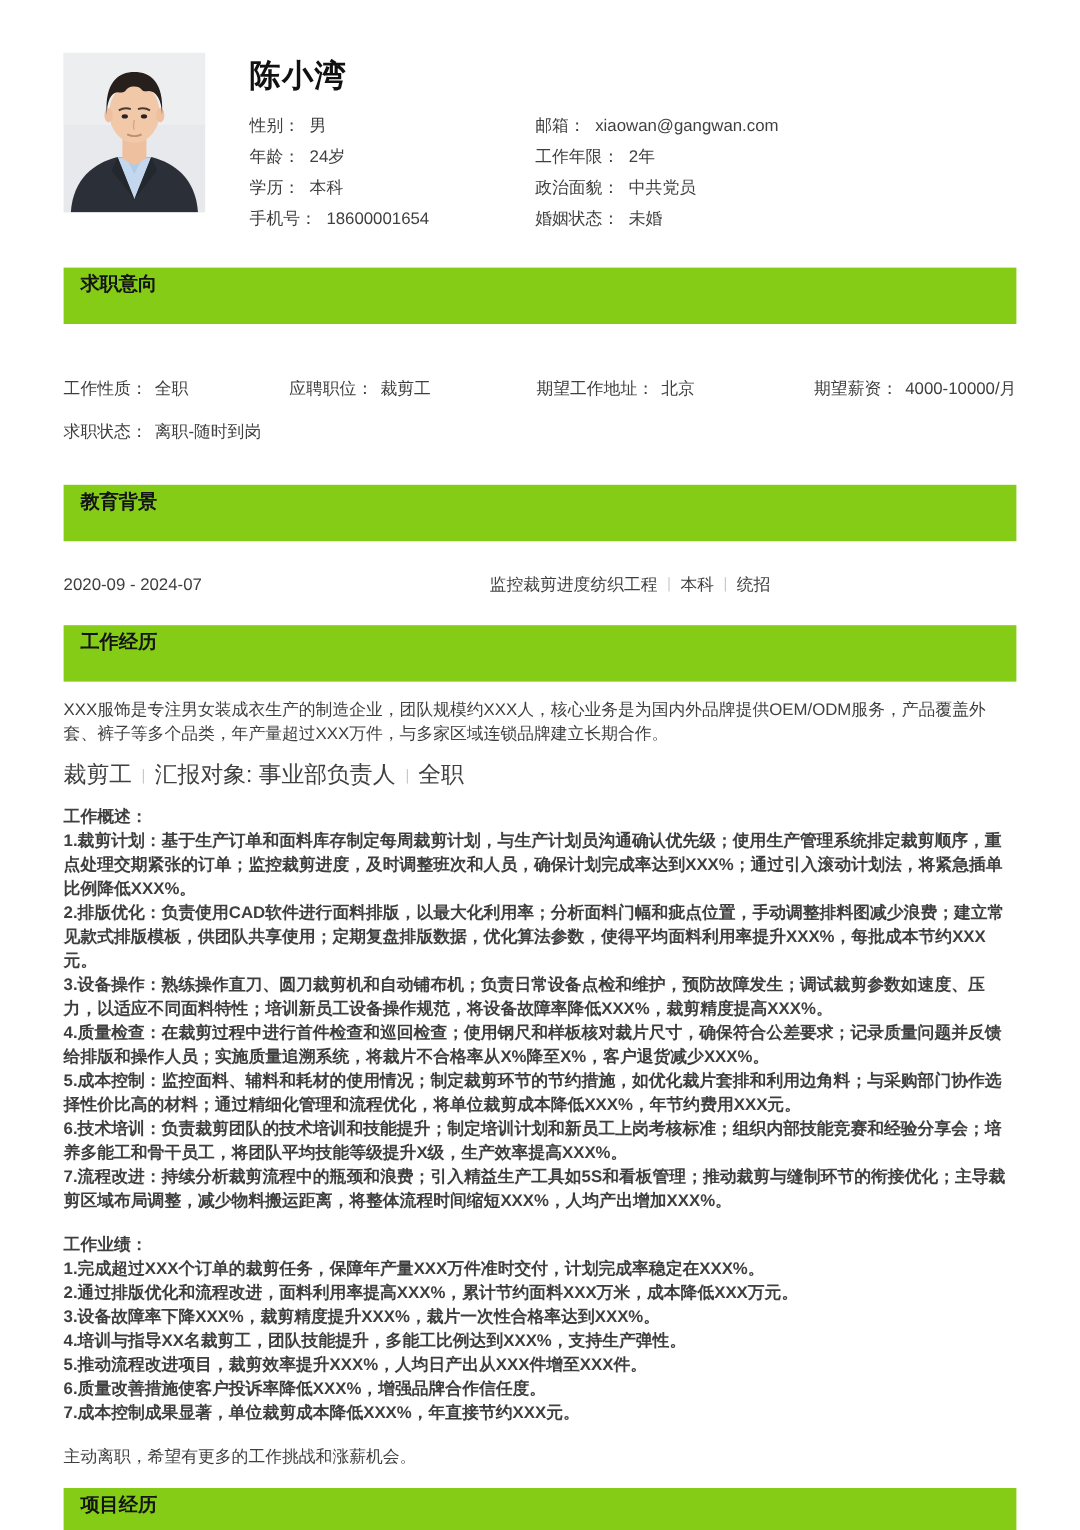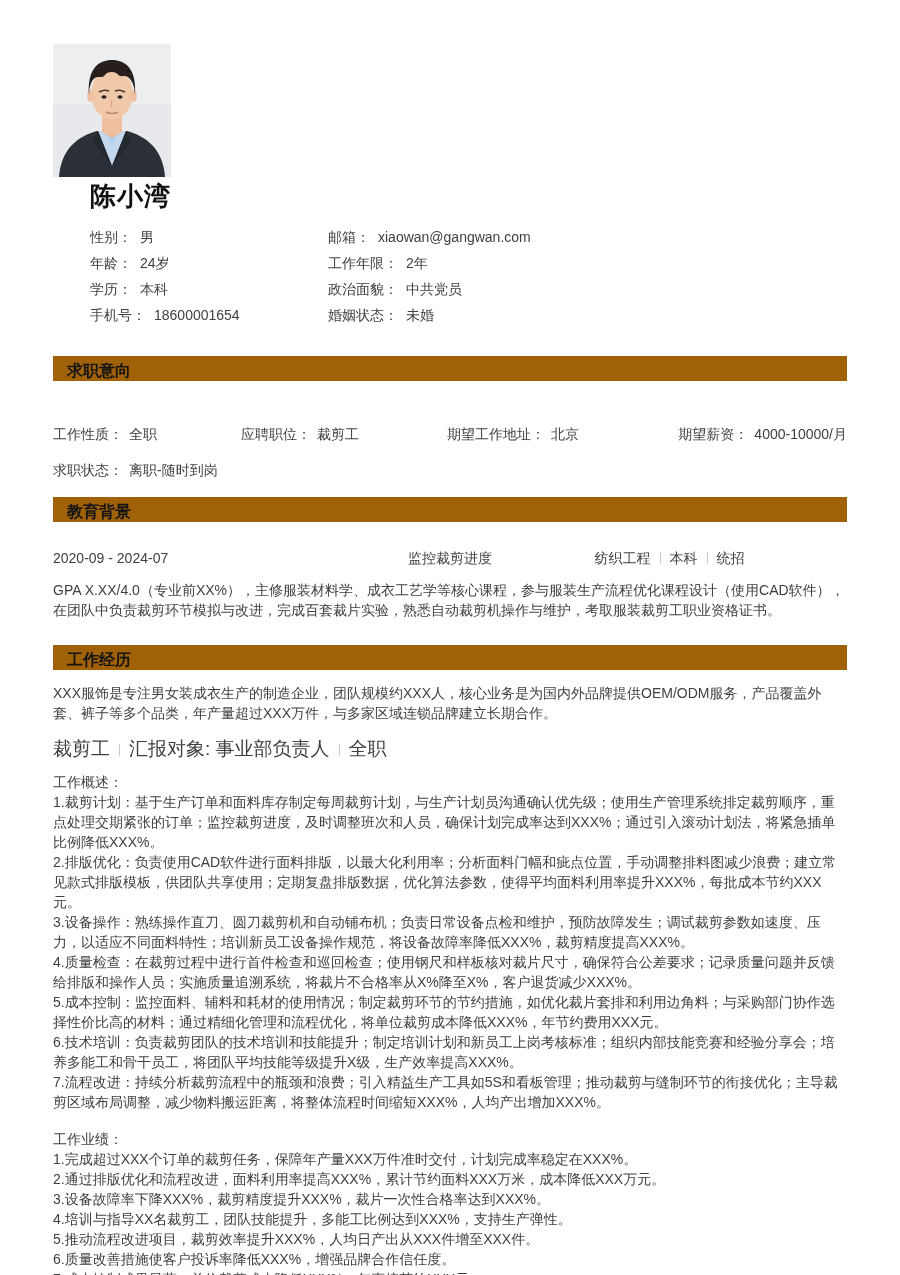--- a/index.html
+++ b/index.html
@@ -5,42 +5,42 @@
   * { box-sizing: border-box; margin: 0; padding: 0; }
   html, body { background: #ffffff; }
   body {
     width: 900px; height: 1275px; overflow: hidden;
     font-family: "Liberation Sans", "DejaVu Sans", sans-serif;
     color: #3f3f3f;
   }
   .page { width: 794px; margin: 0 auto; padding-top: 44px; }
 
   
-  .header { display: flex; flex-direction: column; }
+  .header { display: flex; }
   .photo {
     width: 118px; height: 133px; flex: none; overflow: hidden;
     background: #e7e9ec;
   }
   .photo svg { display: block; }
   .header-right { flex: 1; margin-left: 37px; }
   .name { font-size: 26px; font-weight: bold; color: #111111; letter-spacing: 1px; margin-top: 2px; }
   .info-grid {
     display: grid; grid-template-columns: 238px 1fr;
     margin-top: 14px; row-gap: 8px; font-size: 14px; line-height: 18px;
   }
   .info-item .label { color: #3f3f3f; }
   .info-item .value { margin-left: 8px; color: #3f3f3f; }
 
   
   .section-band {
-    height: 25px; line-height: 29px; background: #a16207;
+    height: 47px; line-height: 29px; background: #84cc16;
     padding-left: 14px; font-size: 16px; font-weight: bold; color: #141414;
   }
   .mt32 { margin-top: 32px; }
-  .mt26 { margin-top: 18px; }
+  .mt26 { margin-top: 36px; }
   .mt25 { margin-top: 25px; }
   .mt17 { margin-top: 17px; }
 
   .body-text { font-size: 14px; line-height: 20px; }
 
   
   .ji-grid {
     display: grid; grid-template-columns: 188px 206px 187px 1fr;
     margin-top: 44px; font-size: 14px; line-height: 18px;
   }
@@ -49,31 +49,31 @@
   .kv .label { color: #3f3f3f; }
   .kv .value { margin-left: 6px; }
 
   
   .entry-row {
     display: grid; grid-template-columns: 1fr auto 1fr;
     margin-top: 27px; font-size: 14px; line-height: 18px; align-items: baseline;
   }
   .entry-row .left { text-align: left; }
   .entry-row .center { text-align: center; }
-  .entry-row .right { text-align: center; }
+  .entry-row .right { text-align: left; }
 
   .sep {
     display: inline-block; width: 1px; height: 12px; background: #c9c9c9;
     margin: 0 9px; vertical-align: -1px;
   }
 
   .para { margin-top: 13px; }
   .position-line { margin-top: 17px; font-size: 19px; line-height: 18px; }
 
-  .block { margin-top: 14px; }
+  .block { margin-top: 14px; font-weight: bold; }
   .block p { margin: 0; }
   .gap-top { margin-top: 17px; }
   .leaving { margin-top: 16px; }
 </style>
 </head>
 <body>
 
 <div class="page">
 
   <div class="header">
@@ -136,21 +136,20 @@
 
   <div class="section mt26">
     <div class="section-band">教育背景</div>
     <div class="entry-row">
       <div class="left">2020-09 - 2024-07</div>
       <div class="center">监控裁剪进度</div>
       <div class="right">
         <span>纺织工程</span><span class="sep"></span><span>本科</span><span class="sep"></span><span>统招</span>
       </div>
     </div>
-    <div class="para body-text">GPA X.XX/4.0（专业前XX%），主修服装材料学、成衣工艺学等核心课程，参与服装生产流程优化课程设计（使用CAD软件），在团队中负责裁剪环节模拟与改进，完成百套裁片实验，熟悉自动裁剪机操作与维护，考取服装裁剪工职业资格证书。</div>
   </div>
 
   <div class="section mt25">
     <div class="section-band">工作经历</div>
     <div class="para body-text">XXX服饰是专注男女装成衣生产的制造企业，团队规模约XXX人，核心业务是为国内外品牌提供OEM/ODM服务，产品覆盖外套、裤子等多个品类，年产量超过XXX万件，与多家区域连锁品牌建立长期合作。</div>
     <div class="position-line">
       <span>裁剪工</span><span class="sep"></span><span>汇报对象: 事业部负责人</span><span class="sep"></span><span>全职</span>
     </div>
 
     <div class="block body-text">

